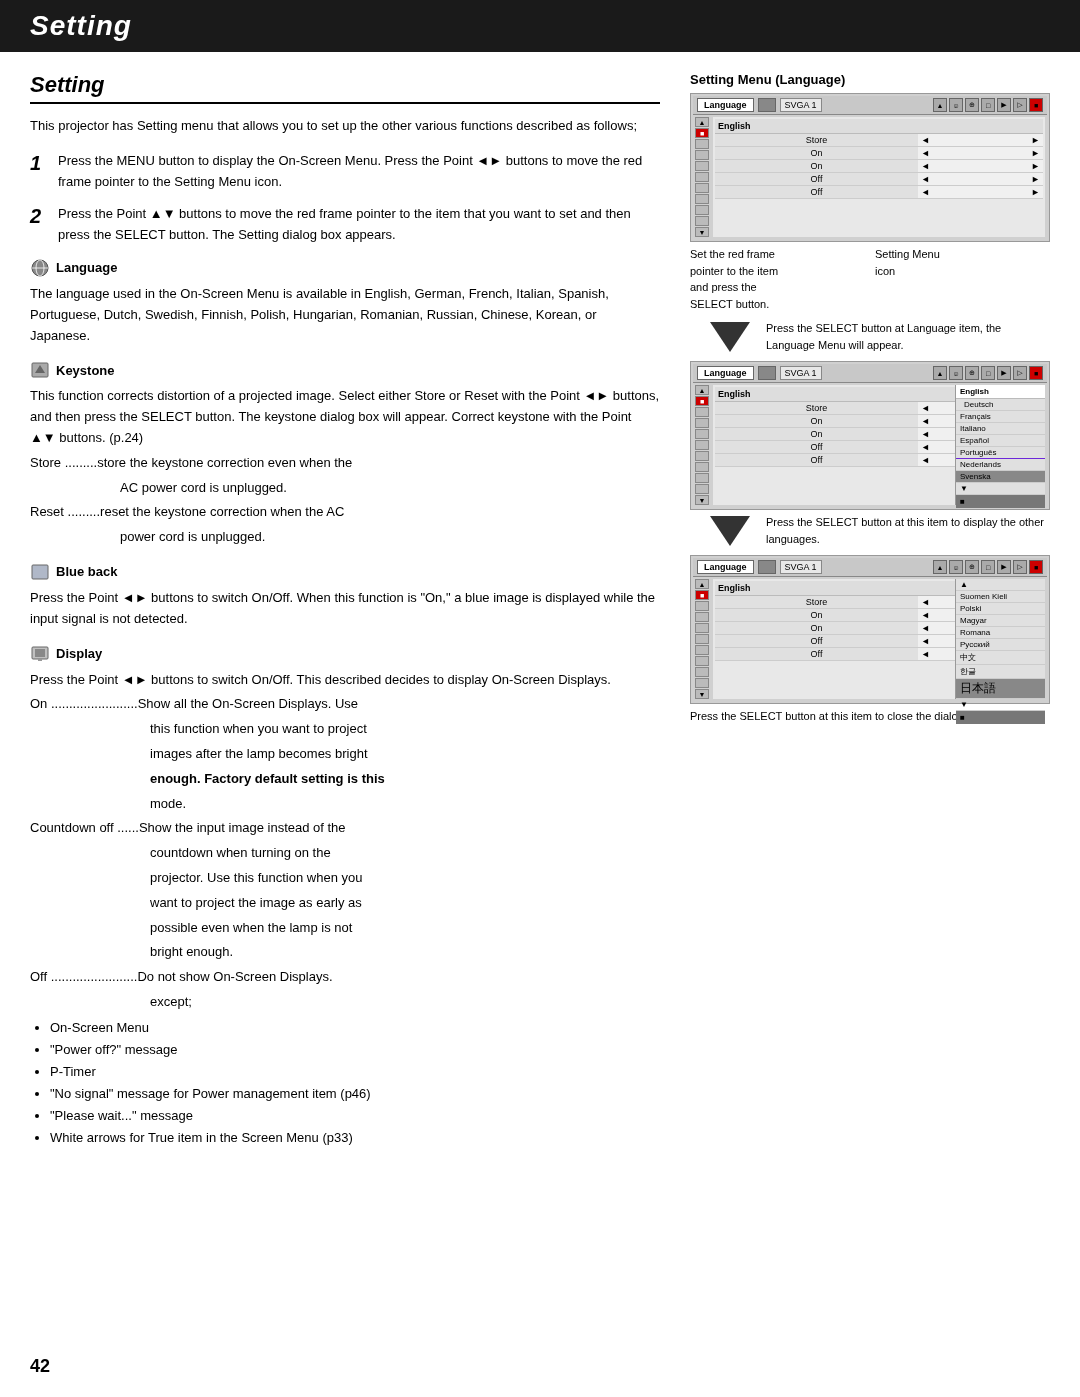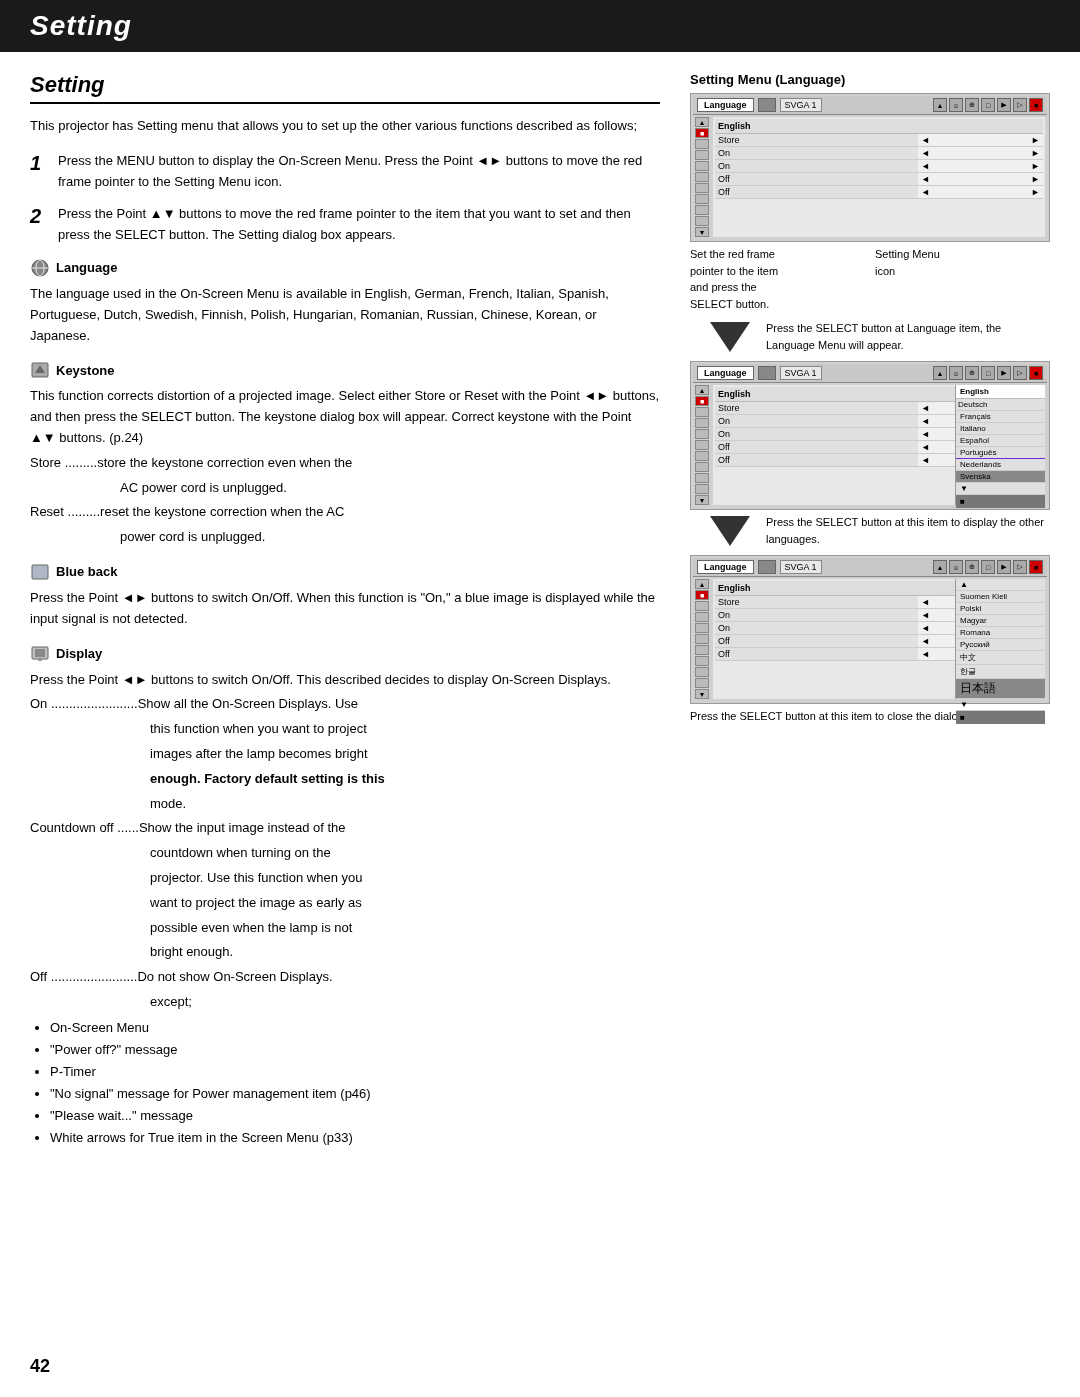--- a/index.html
+++ b/index.html
@@ -193,20 +193,21 @@
 
     
     .ui-menu-table {
       width: 100%;
       border-collapse: collapse;
     }
     .ui-menu-table td {
       font-size: 9px;
       padding: 1px 3px;
       border-bottom: 1px solid #ccc;
+      text-align: center;
     }
     .ui-menu-table .item-name {
       background: #e0e0e0;
     }
     .ui-menu-table .item-val {
       background: #f0f0f0;
       text-align: right;
     }
     .ui-menu-table .item-arrow {
       background: #f0f0f0;
@@ -492,21 +493,21 @@
             <tr>
               <td class="item-name">Off</td>
               <td class="item-arrow">◄</td>
               <td class="item-val">►</td>
             </tr>
           </tbody>
             </table>
 
           <div style="position:absolute;right:0;top:0;bottom:0;width:90px;background:#e0e0e0;border-left:1px solid #999;">
             <div style="font-size:8px;padding:2px 4px;background:#fff;font-weight:bold;border-bottom:1px solid #bbb;">English</div>
-            <div style="font-size:8px;padding:1px 2px;border-bottom:1px solid #ccc;">Deutsch</div>
+            <div style="font-size:8px;padding:1px 8px;border-bottom:1px solid #ccc;">Deutsch</div>
             <div style="font-size:8px;padding:1px 4px;border-bottom:1px solid #ccc;">Français</div>
             <div style="font-size:8px;padding:1px 4px;border-bottom:1px solid #ccc;">Italiano</div>
             <div style="font-size:8px;padding:1px 4px;border-bottom:1px solid #ccc;">Español</div>
             <div style="font-size:8px;padding:1px 4px;border-bottom:1px solid #6d28d9;">Português</div>
             <div style="font-size:8px;padding:1px 4px;border-bottom:1px solid #ccc;">Nederlands</div>
             <div style="font-size:8px;padding:1px 4px;border-bottom:1px solid #ccc;background:#888;">Svenska</div>
             <div style="font-size:8px;padding:1px 4px;border-bottom:1px solid #ccc;">▼</div>
             <div style="font-size:8px;padding:2px 4px;background:#777;">■</div>
           </div>
         </div>

